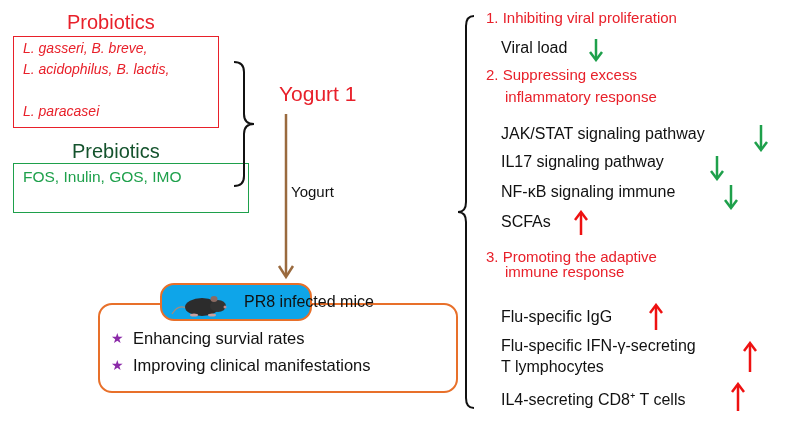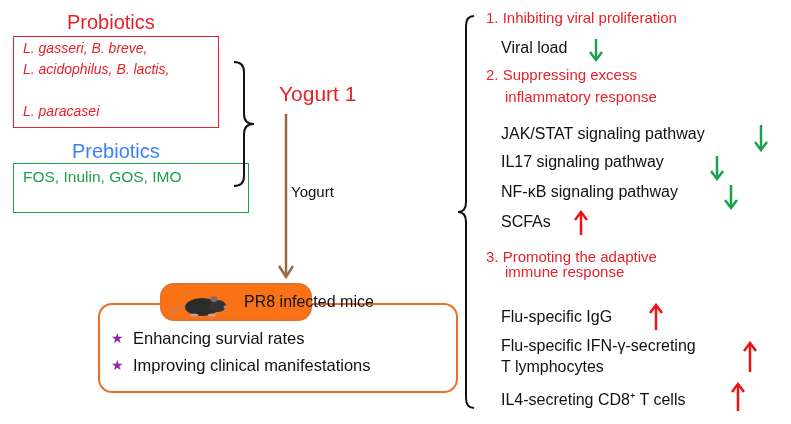--- a/index.html
+++ b/index.html
@@ -1,29 +1,29 @@
 <!DOCTYPE html>
 <html><head>
 <meta charset="utf-8">
 <style>
   html, body { margin:0; padding:0; background:#ffffff; }
   body { width:791px; height:424px; position:relative; overflow:hidden; font-family:"Liberation Sans", sans-serif; }
   .abs { position:absolute; white-space:nowrap; }
   .red { color:#e8202a; }
-  .green { color:#3b82f6; }
+  .green { color:#14532d; }
   .black { color:#111111; }
   .title { font-size:20px; }
   .probox { position:absolute; left:13px; top:36px; width:206px; height:92px; border:1.5px solid #e8202a; box-sizing:border-box; }
   .probox .line { position:absolute; left:9px; font-size:14px; font-style:italic; color:#e8202a; }
   .prebox { position:absolute; left:13px; top:163px; width:236px; height:50px; border:1.5px solid #1ea04b; box-sizing:border-box; }
   .prebox .line { position:absolute; left:9px; font-size:15.5px; color:#1ea04b; }
   .yogurt { font-size:21px; }
   .synergy { font-size:15px; }
   .outcome-box { position:absolute; left:98px; top:303px; width:360px; height:90px; border:2px solid #e8702a; border-radius:14px; box-sizing:border-box; }
-  .mice-pill { position:absolute; left:160px; top:283px; width:152px; height:38px; border:2px solid #e8702a; border-radius:14px; background:#f97316; box-sizing:border-box; }
+  .mice-pill { position:absolute; left:160px; top:283px; width:152px; height:38px; border:2px solid #e8702a; border-radius:14px; background:#0ea5e9; box-sizing:border-box; }
   .mice-label { position:absolute; left:82px; top:8px; font-size:16px; color:#111; white-space:nowrap; }
   .outcome { position:absolute; left:133px; font-size:16.5px; color:#111; }
   .star { position:absolute; left:-22px; top:1px; color:#8b2aa8; font-size:14px; }
   .rhead { font-size:15px; color:#e8202a; }
   .ritem { font-size:16px; color:#111; }
   .arrow { position:absolute; }
 </style>
 </head>
 <body>
 
@@ -90,21 +90,21 @@
 <div class="abs ritem" style="left:501px; top:125px;">JAK/STAT signaling pathway</div>
 <svg class="arrow" style="left:754px; top:124px;" width="14" height="28">
   <line x1="7" y1="1" x2="7" y2="25" stroke="#1ea04b" stroke-width="2.5"></line>
     <polyline points="1,18 7,26 13,18" fill="none" stroke="#1ea04b" stroke-width="2.5"></polyline>
 </svg>
 <div class="abs ritem" style="left:501px; top:153px;">IL17 signaling pathway</div>
 <svg class="arrow" style="left:710px; top:155px;" width="14" height="26">
   <line x1="7" y1="1" x2="7" y2="23" stroke="#1ea04b" stroke-width="2.5"></line>
     <polyline points="1,16 7,24 13,16" fill="none" stroke="#1ea04b" stroke-width="2.5"></polyline>
 </svg>
-<div class="abs ritem" style="left:501px; top:183px;">NF-κB signaling pathway</div>
+<div class="abs ritem" style="left:501px; top:183px;">NF-κB signaling immune</div>
 <svg class="arrow" style="left:724px; top:184px;" width="14" height="26">
   <line x1="7" y1="1" x2="7" y2="23" stroke="#1ea04b" stroke-width="2.5"></line>
     <polyline points="1,16 7,24 13,16" fill="none" stroke="#1ea04b" stroke-width="2.5"></polyline>
 </svg>
 <div class="abs ritem" style="left:501px; top:213px;">SCFAs</div>
 <svg class="arrow" style="left:574px; top:210px;" width="14" height="26">
   <line x1="7" y1="3" x2="7" y2="25" stroke="#ee1111" stroke-width="2.5"></line>
     <polyline points="1,10 7,2 13,10" fill="none" stroke="#ee1111" stroke-width="2.5"></polyline>
 </svg>
 

